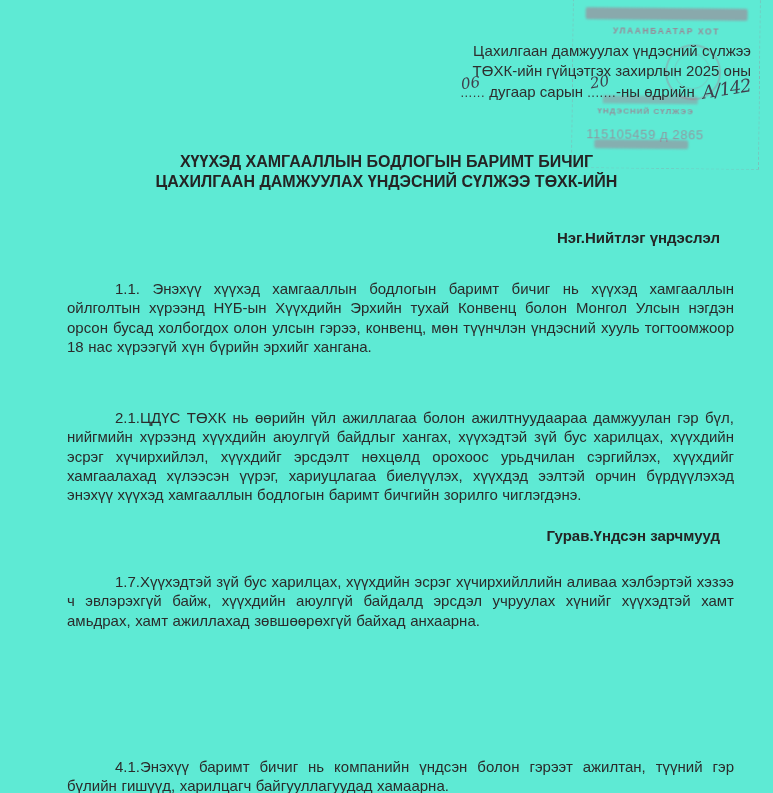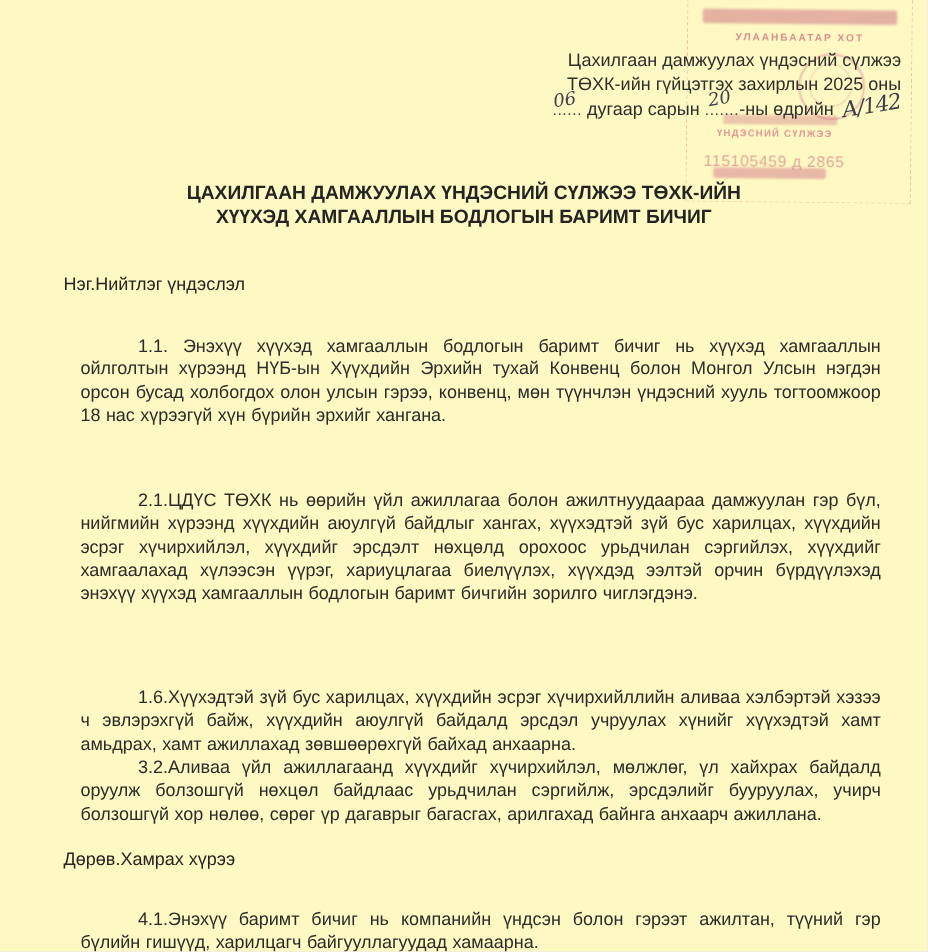--- a/index.html
+++ b/index.html
@@ -1,21 +1,21 @@
 <!DOCTYPE html>
 <html><head>
 <meta charset="utf-8">
 <style>
   html, body { margin: 0; padding: 0; background: #e9e9e9; }
   .page {
     position: relative;
     width: 773px;
     height: 793px;
     margin: 0 auto;
-    background: #fef9c3;
+    background: #5eead4;
     overflow: hidden;
     font-family: "Liberation Sans", sans-serif;
     color: #2b2b2b;
   }
 
   
   .stamp {
     position: absolute;
     left: 572px; top: -16px;
     width: 186px; height: 184px;
@@ -122,22 +122,22 @@
     text-align: center;
     font-weight: bold;
     font-size: 16px;
     line-height: 20px;
     color: #242424;
     z-index: 2;
   }
   .sec-heading {
     position: absolute;
     left: 53px; width: 667px;
-    text-align: left;
-    font-weight: normal;
+    text-align: right;
+    font-weight: bold;
     font-size: 15px;
     color: #242424;
   }
   .h-1 { top: 229px; }
   .h-2 { top: 361px; }
   .h-3 { top: 527px; }
   .h-4 { top: 708px; }
 
   .para {
     position: absolute;
@@ -178,28 +178,27 @@
     <div>ТӨХК-ийн гүйцэтгэх захирлын 2025 оны</div>
     <div>
       <span class="fill"><span class="dots">......</span><span class="hand hand-month">06</span></span>
       <span>дугаар сарын</span>
       <span class="fill"><span class="dots">.......</span><span class="hand hand-day">20</span></span><span>-ны өдрийн</span>
       <span class="hand hand-order">А/142</span>
     </div>
   </div>
 
   <div class="doc-title">
+    <div>ХҮҮХЭД ХАМГААЛЛЫН БОДЛОГЫН БАРИМТ БИЧИГ</div>
     <div>ЦАХИЛГААН ДАМЖУУЛАХ ҮНДЭСНИЙ СҮЛЖЭЭ ТӨХК-ИЙН</div>
-    <div>ХҮҮХЭД ХАМГААЛЛЫН БОДЛОГЫН БАРИМТ БИЧИГ</div>
   </div>
 
   <div class="sec-heading h-1">Нэг.Нийтлэг үндэслэл</div>
   <p class="para p-1-1">1.1. Энэхүү хүүхэд хамгааллын бодлогын баримт бичиг нь хүүхэд хамгааллын ойлголтын хүрээнд НҮБ-ын Хүүхдийн Эрхийн тухай Конвенц болон Монгол Улсын нэгдэн орсон бусад холбогдох олон улсын гэрээ, конвенц, мөн түүнчлэн үндэсний хууль тогтоомжоор 18 нас хүрээгүй хүн бүрийн эрхийг хангана.</p>
 
   <p class="para p-2-1">2.1.ЦДҮС ТӨХК нь өөрийн үйл ажиллагаа болон ажилтнуудаараа дамжуулан гэр бүл, нийгмийн хүрээнд хүүхдийн аюулгүй байдлыг хангах, хүүхэдтэй зүй бус харилцах, хүүхдийн эсрэг хүчирхийлэл, хүүхдийг эрсдэлт нөхцөлд орохоос урьдчилан сэргийлэх, хүүхдийг хамгаалахад хүлээсэн үүрэг, хариуцлагаа биелүүлэх, хүүхдэд ээлтэй орчин бүрдүүлэхэд энэхүү хүүхэд хамгааллын бодлогын баримт бичгийн зорилго чиглэгдэнэ.</p>
 
-  <p class="para p-3-1">1.6.Хүүхэдтэй зүй бус харилцах, хүүхдийн эсрэг хүчирхийллийн аливаа хэлбэртэй хэзээ ч эвлэрэхгүй байж, хүүхдийн аюулгүй байдалд эрсдэл учруулах хүнийг хүүхэдтэй хамт амьдрах, хамт ажиллахад зөвшөөрөхгүй байхад анхаарна.</p>
-  <p class="para p-3-2">3.2.Аливаа үйл ажиллагаанд хүүхдийг хүчирхийлэл, мөлжлөг, үл хайхрах байдалд оруулж болзошгүй нөхцөл байдлаас урьдчилан сэргийлж, эрсдэлийг бууруулах, учирч болзошгүй хор нөлөө, сөрөг үр дагаврыг багасгах, арилгахад байнга анхаарч ажиллана.</p>
-
-  <div class="sec-heading h-4">Дөрөв.Хамрах хүрээ</div>
+  <div class="sec-heading h-3">Гурав.Үндсэн зарчмууд</div>
+  <p class="para p-3-1">1.7.Хүүхэдтэй зүй бус харилцах, хүүхдийн эсрэг хүчирхийллийн аливаа хэлбэртэй хэзээ ч эвлэрэхгүй байж, хүүхдийн аюулгүй байдалд эрсдэл учруулах хүнийг хүүхэдтэй хамт амьдрах, хамт ажиллахад зөвшөөрөхгүй байхад анхаарна.</p>
+
   <p class="para p-4-1">4.1.Энэхүү баримт бичиг нь компанийн үндсэн болон гэрээт ажилтан, түүний гэр бүлийн гишүүд, харилцагч байгууллагуудад хамаарна.</p>
 
 </div>
 
 </body></html>

